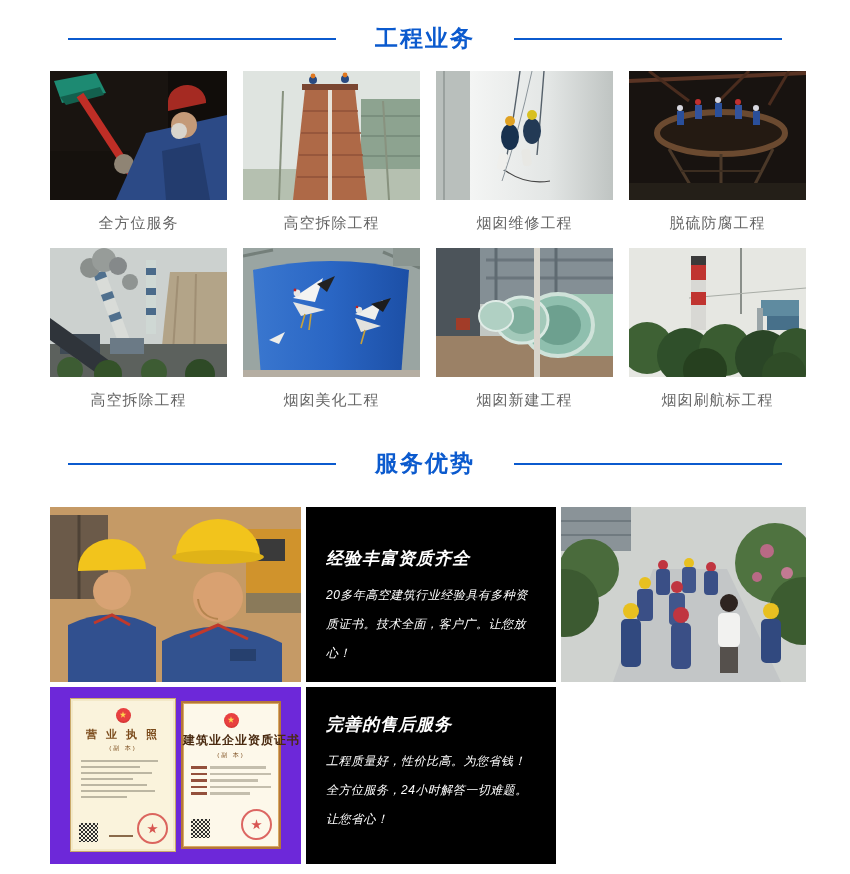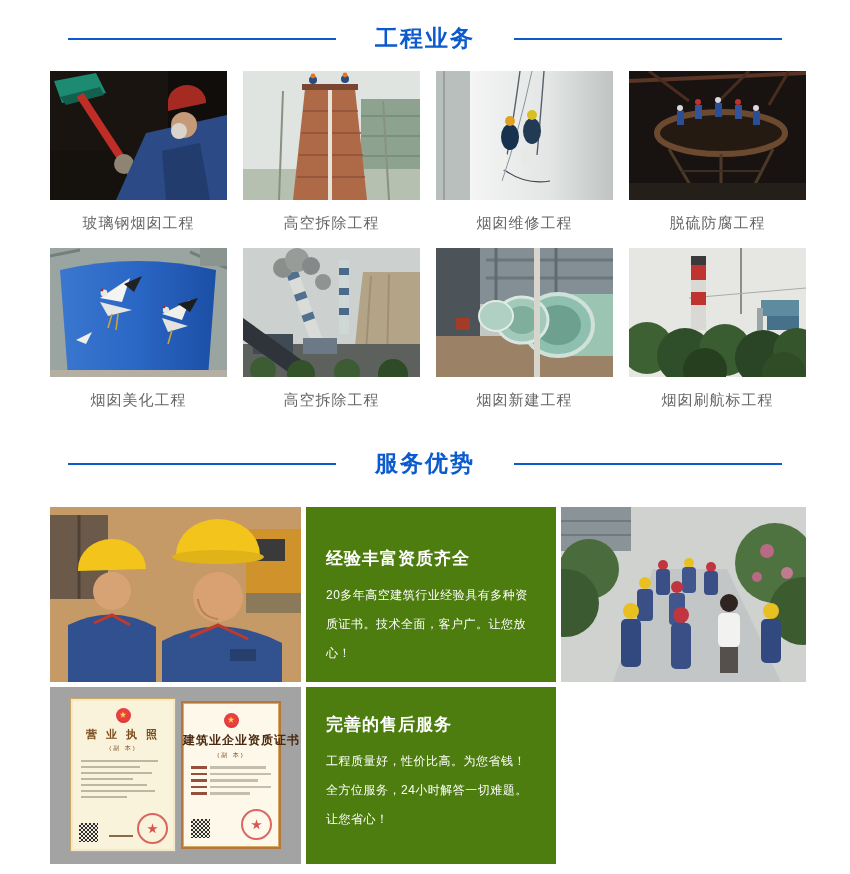--- a/index.html
+++ b/index.html
@@ -37,33 +37,33 @@
   
   .adv-grid {
     width:756px; margin:28px 44px 0 50px;
     display:grid;
     grid-template-columns:251px 250px 245px;
     grid-template-rows:175px 177px;
     gap:5px;
   }
   .adv-cell { overflow:hidden; }
   .adv-photo svg { display:block; width:100%; height:100%; }
-  .adv-card { background:#4d7c0f; color:#fff; }
+  .adv-card { background:#000000; color:#fff;font-style:italic; }
   .adv-card.top { padding:40px 20px 0 20px; }
   .adv-card.bottom { padding:26px 20px 0 20px; }
   .adv-card h3 {
     margin:0 0 11px 0; font-size:17px; font-weight:bold;
     letter-spacing:1px;
   }
   .adv-card p {
     margin:0; font-size:12px; line-height:29px; letter-spacing:0.5px;
   }
   
   .certs {
-    background:#a3a3a3;
+    background:#6d28d9;
     display:flex; align-items:center; justify-content:center; gap:5px;
   }
   .cert { position:relative; }
   .cert-1 {
     width:106px; height:154px; background:#faf3dc;
     border:1px solid #c9a96a; box-shadow:inset 0 0 0 2px #f3e9c8;
     padding-top:7px;
   }
   .cert-2 {
     width:100px; height:148px; background:#fdf8ea;
@@ -131,21 +131,21 @@
         <polygon points="10,26 50,16 54,24 16,34" fill="#13604e"></polygon>
         <line x1="30" y1="24" x2="94" y2="122" stroke="#bf2e26" stroke-width="8"></line>
         <circle cx="74" cy="93" r="10" fill="#8f8474"></circle>
         <path d="M96,62 L177,44 L177,129 L66,129 Z" fill="#2c4a86"></path>
         <path d="M112,80 L150,72 L160,129 L116,129 Z" fill="#233c6e"></path>
         <path d="M118,30 a19,17 0 0 1 38,2 l-38,8 z" fill="#a52a22"></path>
         <circle cx="134" cy="54" r="13" fill="#c49a78"></circle>
         <circle cx="129" cy="60" r="8" fill="#d9d5cd"></circle>
       </svg>
     </div>
-    <figcaption>玻璃钢烟囱工程</figcaption>
+    <figcaption>全方位服务</figcaption>
   </figure>
 
   <figure class="biz">
     <div class="thumb">
       <svg viewBox="0 0 177 129" preserveAspectRatio="none">
         <rect width="177" height="129" fill="#dfe4e0"></rect>
         <rect x="118" y="28" width="59" height="75" fill="#8da390"></rect>
         <line x1="118" y1="45" x2="177" y2="45" stroke="#7a8f7e" stroke-width="2"></line>
         <line x1="118" y1="65" x2="177" y2="65" stroke="#7a8f7e" stroke-width="2"></line>
         <line x1="118" y1="85" x2="177" y2="85" stroke="#7a8f7e" stroke-width="2"></line>
@@ -218,20 +218,54 @@
         <rect x="124" y="40" width="7" height="14" fill="#2a4f9a"></rect>
           <circle cx="127" cy="37" r="3" fill="#d8d8e0"></circle>
         <line x1="40" y1="78" x2="70" y2="129" stroke="#4a3828" stroke-width="3"></line>
         <line x1="92" y1="83" x2="92" y2="129" stroke="#4a3828" stroke-width="3"></line>
         <line x1="144" y1="78" x2="118" y2="129" stroke="#4a3828" stroke-width="3"></line>
         <line x1="52" y1="100" x2="132" y2="100" stroke="#3c2d20" stroke-width="2"></line>
         <rect x="0" y="112" width="177" height="17" fill="#241f18"></rect>
       </svg>
     </div>
     <figcaption>脱硫防腐工程</figcaption>
+  </figure>
+
+  <figure class="biz">
+    <div class="thumb">
+      <svg viewBox="0 0 177 129" preserveAspectRatio="none">
+        <rect width="177" height="129" fill="#ccd1cf"></rect>
+        <path d="M120,24 q-6,50 -10,96 L177,120 L177,24 Z" fill="#b3a488"></path>
+        <line x1="128" y1="28" x2="122" y2="118" stroke="#a08f74" stroke-width="2"></line>
+        <line x1="146" y1="26" x2="144" y2="118" stroke="#a08f74" stroke-width="2"></line>
+        <rect x="96" y="12" width="10" height="74" fill="#cfd8d4"></rect>
+        <rect x="96" y="20" width="10" height="7" fill="#4a6a8a"></rect>
+        <rect x="96" y="40" width="10" height="7" fill="#4a6a8a"></rect>
+        <rect x="96" y="60" width="10" height="7" fill="#4a6a8a"></rect>
+        <g transform="rotate(-20 62 60)">
+          <rect x="56" y="14" width="12" height="88" fill="#d9dcd8"></rect>
+          <rect x="56" y="22" width="12" height="7" fill="#50708e"></rect>
+          <rect x="56" y="44" width="12" height="7" fill="#50708e"></rect>
+          <rect x="56" y="66" width="12" height="7" fill="#50708e"></rect>
+        </g>
+        <circle cx="40" cy="20" r="10" fill="#8a8f8c"></circle>
+        <circle cx="54" cy="12" r="12" fill="#979c99"></circle>
+        <circle cx="68" cy="18" r="9" fill="#85898a"></circle>
+        <circle cx="80" cy="34" r="8" fill="#8f9492"></circle>
+        <rect x="0" y="96" width="177" height="33" fill="#5c615d"></rect>
+        <rect x="10" y="86" width="40" height="20" fill="#3f4a55"></rect>
+        <rect x="60" y="90" width="34" height="16" fill="#6b7a86"></rect>
+        <polygon points="0,70 64,116 52,129 0,92" fill="#2f343a"></polygon>
+        <circle cx="20" cy="122" r="13" fill="#3d5c33"></circle>
+        <circle cx="58" cy="126" r="14" fill="#345229"></circle>
+        <circle cx="104" cy="124" r="13" fill="#3d5c33"></circle>
+        <circle cx="150" cy="126" r="15" fill="#2e4a26"></circle>
+      </svg>
+    </div>
+    <figcaption>高空拆除工程</figcaption>
   </figure>
 
   <figure class="biz">
     <div class="thumb">
       <svg viewBox="0 0 177 129" preserveAspectRatio="none">
         <defs>
           <linearGradient id="g6" x1="0" y1="0" x2="1" y2="0">
             <stop offset="0" stop-color="#3a77cf"></stop>
               <stop offset="0.5" stop-color="#2a66c4"></stop>
               <stop offset="1" stop-color="#1c4fa6"></stop>
@@ -257,54 +291,20 @@
           <polygon points="112,70 138,78 118,84" fill="#e2e2de"></polygon>
           <circle cx="116" cy="62" r="3.2" fill="#e4e4e0"></circle>
           <circle cx="114" cy="59" r="1.3" fill="#c02020"></circle>
           <line x1="122" y1="82" x2="118" y2="96" stroke="#c8a23a" stroke-width="1.6"></line>
         </g>
         <polygon points="26,92 42,84 36,96" fill="#eeeeea"></polygon>
         <rect x="150" y="0" width="27" height="18" fill="#8a9590"></rect>
       </svg>
     </div>
     <figcaption>烟囱美化工程</figcaption>
-  </figure>
-
-  <figure class="biz">
-    <div class="thumb">
-      <svg viewBox="0 0 177 129" preserveAspectRatio="none">
-        <rect width="177" height="129" fill="#ccd1cf"></rect>
-        <path d="M120,24 q-6,50 -10,96 L177,120 L177,24 Z" fill="#b3a488"></path>
-        <line x1="128" y1="28" x2="122" y2="118" stroke="#a08f74" stroke-width="2"></line>
-        <line x1="146" y1="26" x2="144" y2="118" stroke="#a08f74" stroke-width="2"></line>
-        <rect x="96" y="12" width="10" height="74" fill="#cfd8d4"></rect>
-        <rect x="96" y="20" width="10" height="7" fill="#4a6a8a"></rect>
-        <rect x="96" y="40" width="10" height="7" fill="#4a6a8a"></rect>
-        <rect x="96" y="60" width="10" height="7" fill="#4a6a8a"></rect>
-        <g transform="rotate(-20 62 60)">
-          <rect x="56" y="14" width="12" height="88" fill="#d9dcd8"></rect>
-          <rect x="56" y="22" width="12" height="7" fill="#50708e"></rect>
-          <rect x="56" y="44" width="12" height="7" fill="#50708e"></rect>
-          <rect x="56" y="66" width="12" height="7" fill="#50708e"></rect>
-        </g>
-        <circle cx="40" cy="20" r="10" fill="#8a8f8c"></circle>
-        <circle cx="54" cy="12" r="12" fill="#979c99"></circle>
-        <circle cx="68" cy="18" r="9" fill="#85898a"></circle>
-        <circle cx="80" cy="34" r="8" fill="#8f9492"></circle>
-        <rect x="0" y="96" width="177" height="33" fill="#5c615d"></rect>
-        <rect x="10" y="86" width="40" height="20" fill="#3f4a55"></rect>
-        <rect x="60" y="90" width="34" height="16" fill="#6b7a86"></rect>
-        <polygon points="0,70 64,116 52,129 0,92" fill="#2f343a"></polygon>
-        <circle cx="20" cy="122" r="13" fill="#3d5c33"></circle>
-        <circle cx="58" cy="126" r="14" fill="#345229"></circle>
-        <circle cx="104" cy="124" r="13" fill="#3d5c33"></circle>
-        <circle cx="150" cy="126" r="15" fill="#2e4a26"></circle>
-      </svg>
-    </div>
-    <figcaption>高空拆除工程</figcaption>
   </figure>
 
   <figure class="biz">
     <div class="thumb">
       <svg viewBox="0 0 177 129" preserveAspectRatio="none">
         <rect width="177" height="129" fill="#c2c7c3"></rect>
         <rect x="0" y="0" width="44" height="90" fill="#4c545a"></rect>
         <rect x="44" y="0" width="133" height="56" fill="#848f95"></rect>
         <line x1="50" y1="12" x2="177" y2="12" stroke="#6a757c" stroke-width="3"></line>
         <line x1="50" y1="30" x2="177" y2="30" stroke="#6a757c" stroke-width="3"></line>

